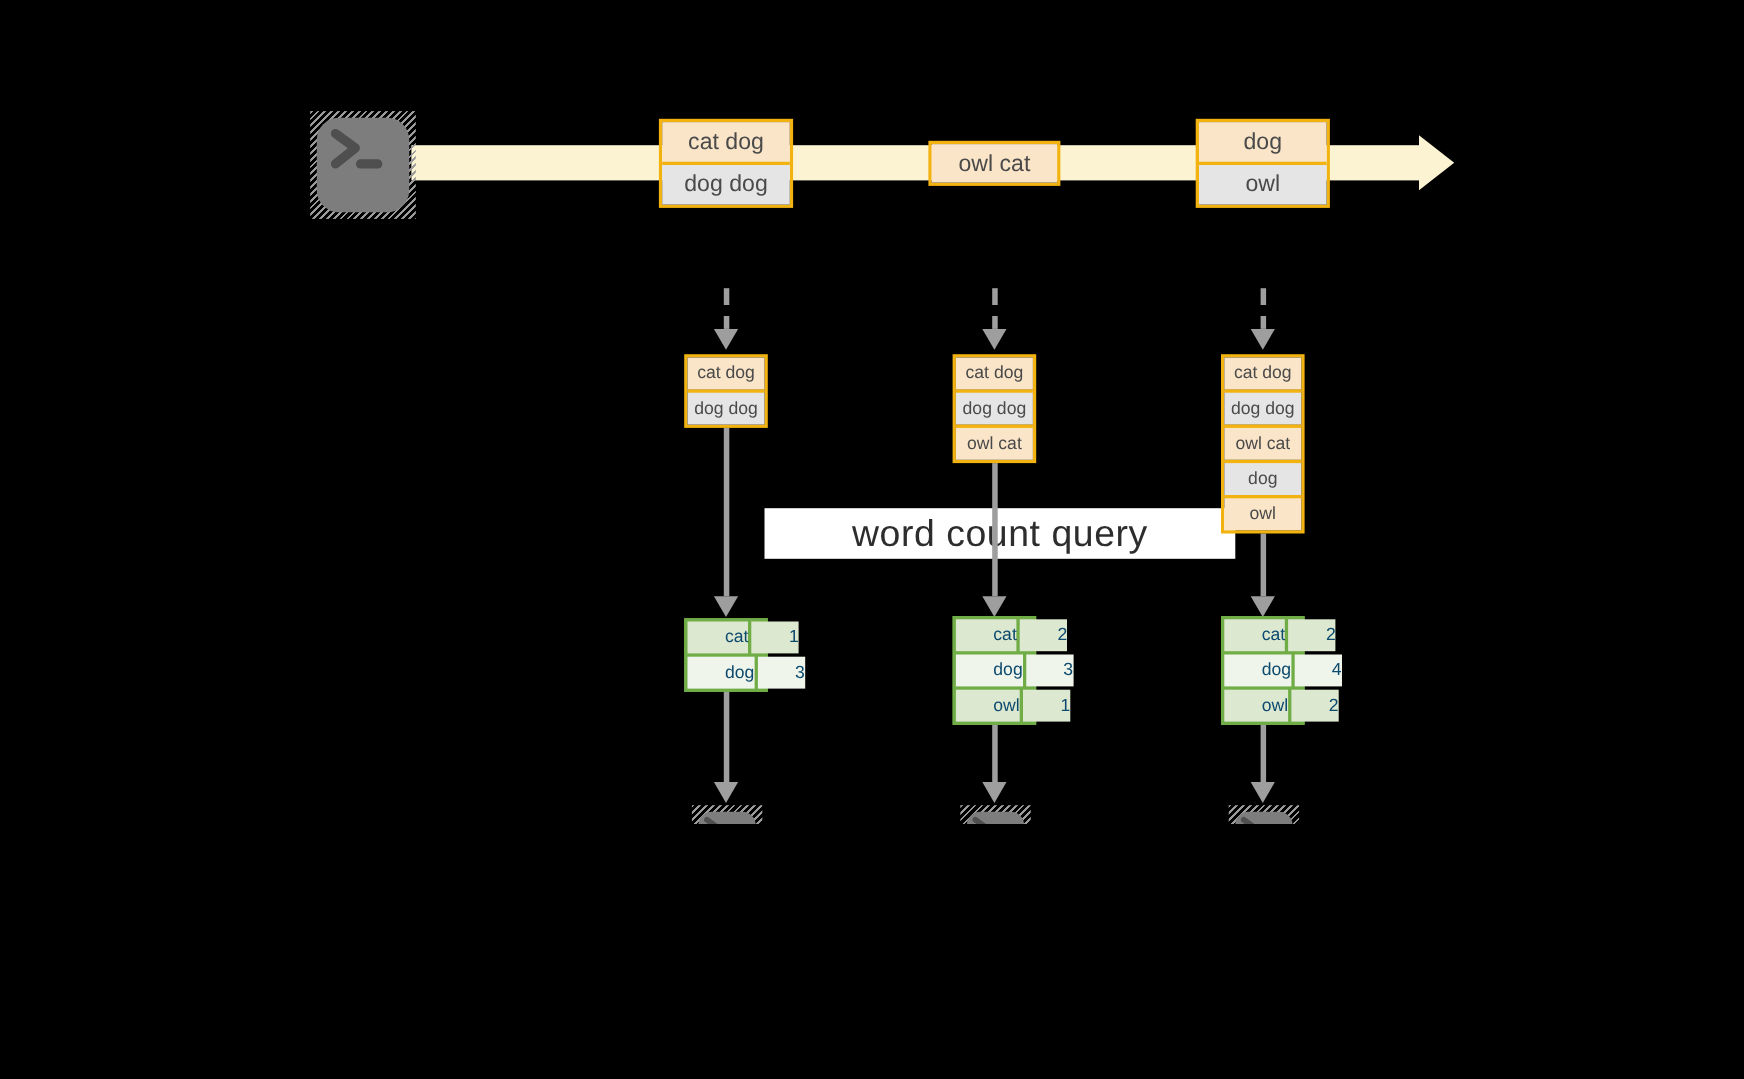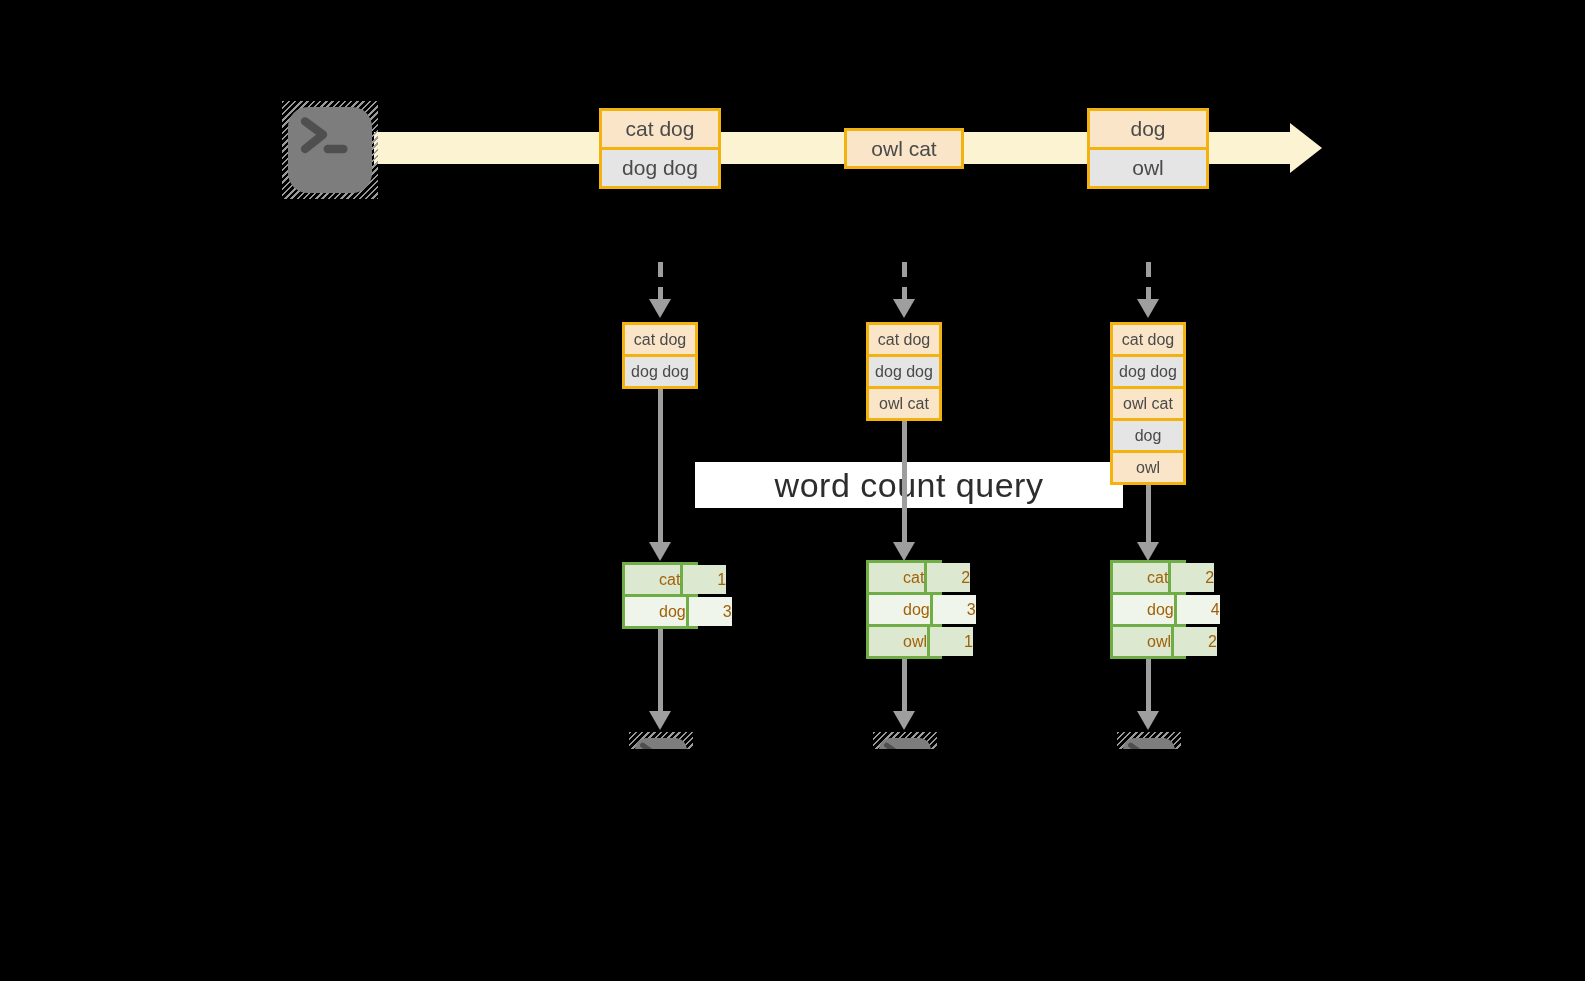--- a/index.html
+++ b/index.html
@@ -56,21 +56,21 @@
     display:flex;align-items:center;justify-content:center;
   }
   .qband span{font-size:34px;color:#2d2d2d;letter-spacing:0.5px;}
   
   .gtable{
     position:absolute;width:76px;z-index:3;box-sizing:border-box;
     background:#71AD47;border:3px solid #71AD47;
     display:flex;flex-direction:column;gap:3px;
   }
   .grow{display:flex;gap:3px;height:29px;}
-  .gcell{display:flex;align-items:center;justify-content:center;color:#a16207;font-size:16px;padding-left:34px;}
+  .gcell{display:flex;align-items:center;justify-content:center;color:#0c4a6e;font-size:16px;padding-left:34px;}
   .gword{width:44px;}
   .gnum{flex:1;}
   .grow-a .gcell{background:#DDE8D0;}
   .grow-b .gcell{background:#F0F5EB;}
 </style>
 </head>
 <body>
 
 <div class="canvas">
 

